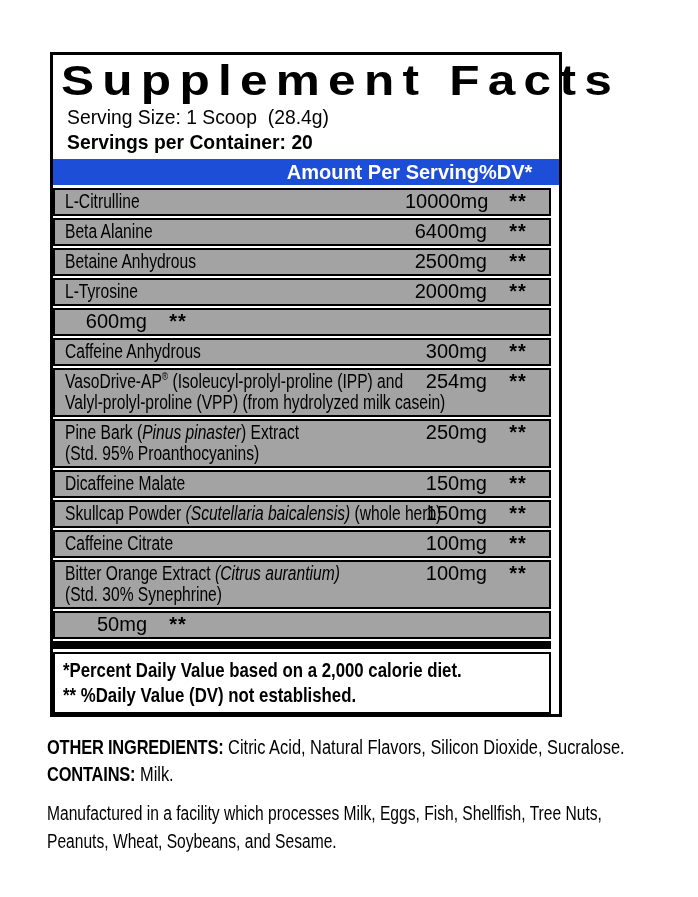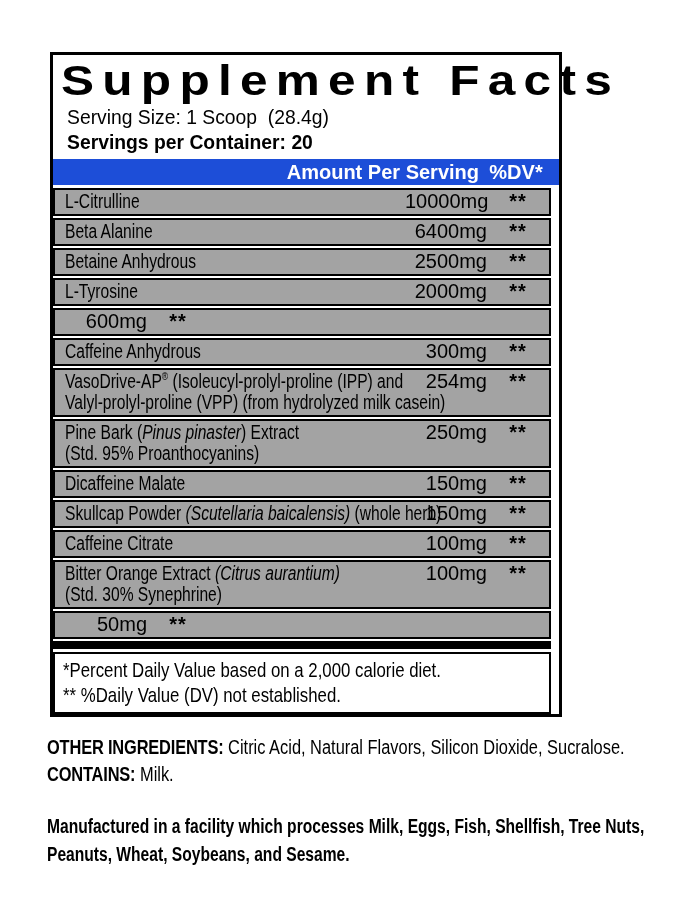--- a/index.html
+++ b/index.html
@@ -41,21 +41,21 @@
     background: #1d4ed8;
     color: #fff;
     font-weight: bold;
     font-size: 20px;
     line-height: 24px;
     display: flex;
     justify-content: flex-end;
     align-items: center;
     padding: 1px 6px 1px 0;
   }
-  .hdr-dv { width: 74px; text-align: center; }
+  .hdr-dv { width: 74px; text-align: left; }
   
   .rows { padding-top: 1px; }
   .row {
     display: flex;
     align-items: flex-start;
     border: 2px solid #000;
     margin: 2px 8px 0 0;
     background: #a3a3a3;
     font-size: 20px;
     line-height: 21px;
@@ -72,36 +72,37 @@
   .cell-amt { width: 82px; text-align: right; white-space: nowrap; flex-shrink: 0; }
   .cell-dv { width: 62px; text-align: center; font-weight: bold; flex-shrink: 0; letter-spacing: 1px; }
   
   .thick-bar { height: 8px; background: #000; margin: 2px 8px 0 0; }
   .footnote-box {
     border: 2px solid #000;
     margin: 3px 8px 0 0;
     padding: 3px 0 5px 8px;
     font-size: 21px;
     line-height: 25px;
+    font-weight: bold;
   }
   .footnote-box .ln {
     white-space: nowrap;
     transform: scaleX(0.8);
     transform-origin: 0 50%;
   }
   
   .below { margin: 17px 0 0 47px; font-size: 20px; }
   .below .ln {
     white-space: nowrap;
     transform: scaleX(0.82);
     transform-origin: 0 50%;
     line-height: 27px;
   }
   .below .caps-label { font-weight: bold; letter-spacing: -0.2px; }
-  .mfg { margin-top: 24px; font-weight: bold; }
+  .mfg { margin-top: 11px; }
   .mfg .ln { transform: scaleX(0.78); line-height: 28px; }
 </style>
 </head>
 <body>
 
 <div class="facts-box">
 
   <div class="title-section">
     <div class="main-title">Supplement Facts</div>
     <div class="serving-line">Serving Size: 1 Scoop  (28.4g)</div>

